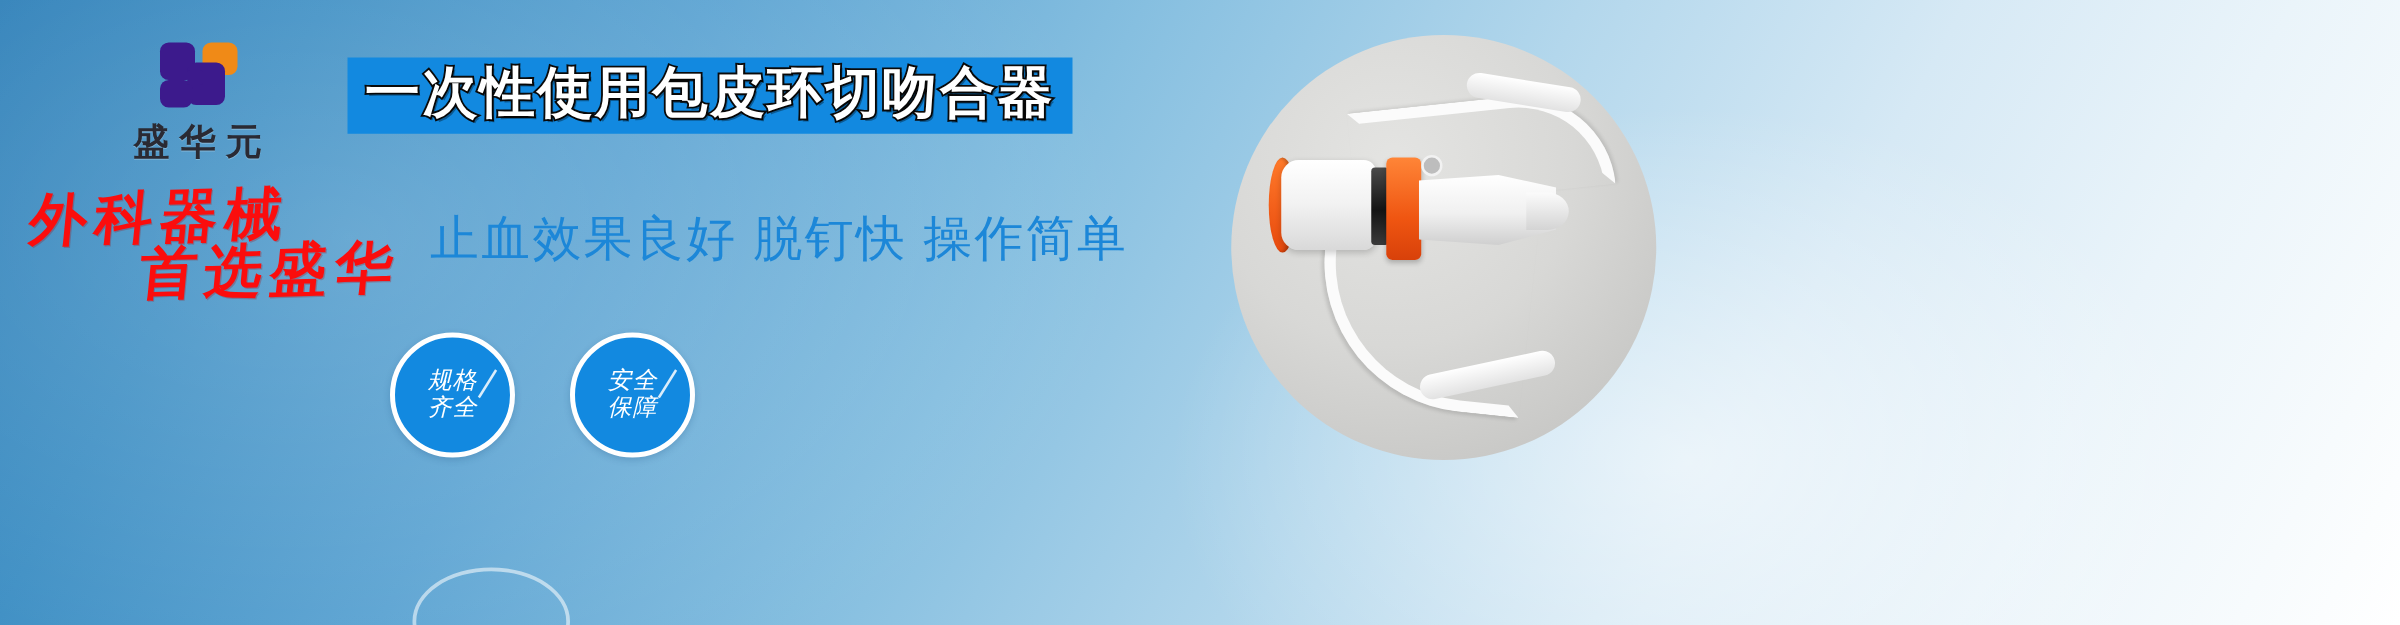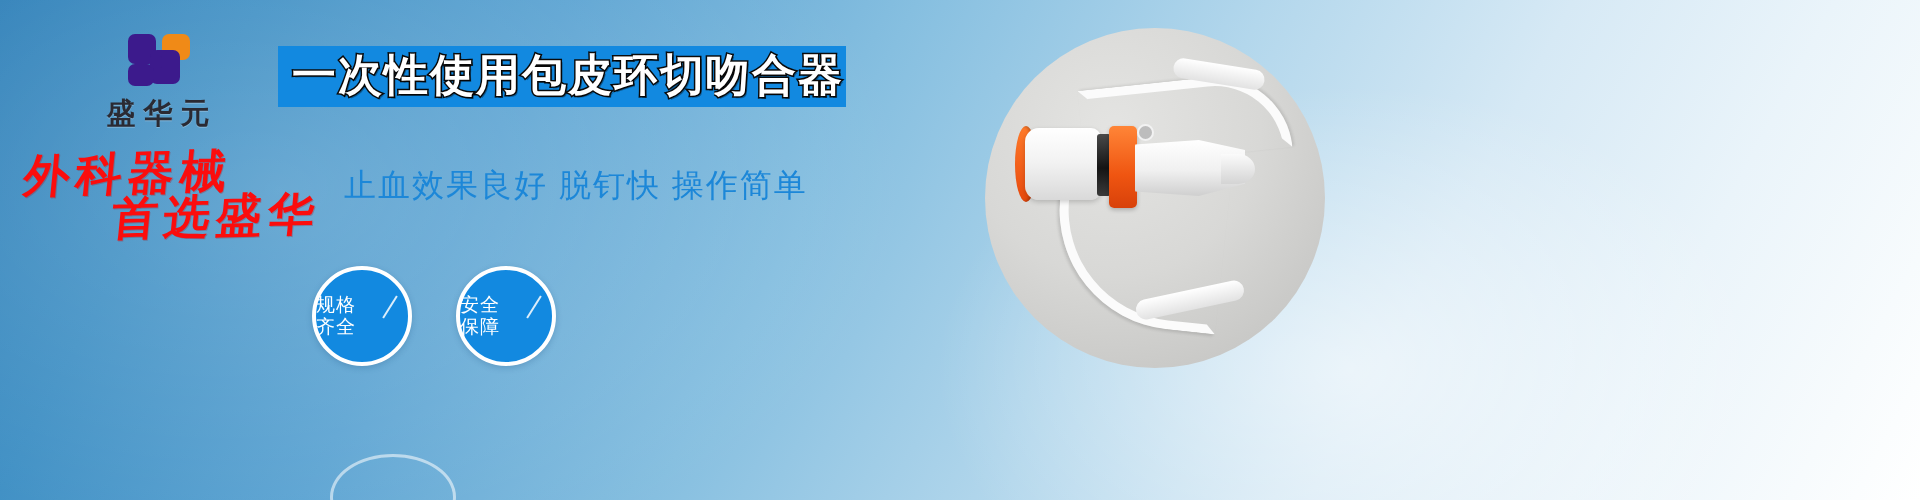--- a/index.html
+++ b/index.html
@@ -102,21 +102,21 @@
     margin-left: 92px;
     margin-top: -4px;
   }
 
   
   .headline {
     position: absolute;
     left: 278px;
     top: 46px;
     background: #1289e0;
-    padding: 6px 2px 9px 14px;
+    padding: 6px 14px 9px 14px;
     height: 46px;
     box-sizing: content-box;
     display: flex;
     align-items: center;
   }
   .headline-text {
     font-size: 44px;
     font-weight: 700;
     color: #ffffff;
     letter-spacing: 2px;
@@ -126,21 +126,21 @@
     paint-order: stroke fill;
     text-shadow:
       2px 2px 0 rgba(0,0,0,0.35);
   }
 
   
   .subtitle {
     position: absolute;
     left: 344px;
     top: 164px;
-    font-size: 32px;
+    font-size: 39px;
     color: #1c87d8;
     letter-spacing: 2px;
     white-space: nowrap;
     font-weight: 400;
   }
 
   
   .features {
     position: absolute;
     left: 312px;
@@ -151,26 +151,27 @@
   .feature {
     position: relative;
     width: 92px;
     height: 92px;
     border-radius: 50%;
     background: #1289e0;
     border: 4px solid #ffffff;
     box-shadow: 0 2px 6px rgba(20,70,120,0.22);
     display: flex;
     flex-direction: column;
-    align-items: flex-start;
+    align-items: center;
     justify-content: center;
     color: #ffffff;
     font-size: 19px;
     line-height: 1.16;
     letter-spacing: 1px;
+    font-style: italic;
   }
   .feature .slash {
     position: absolute;
     right: 17px;
     top: 24px;
     width: 2px;
     height: 26px;
     background: rgba(255,255,255,0.85);
     transform: rotate(32deg);
   }

